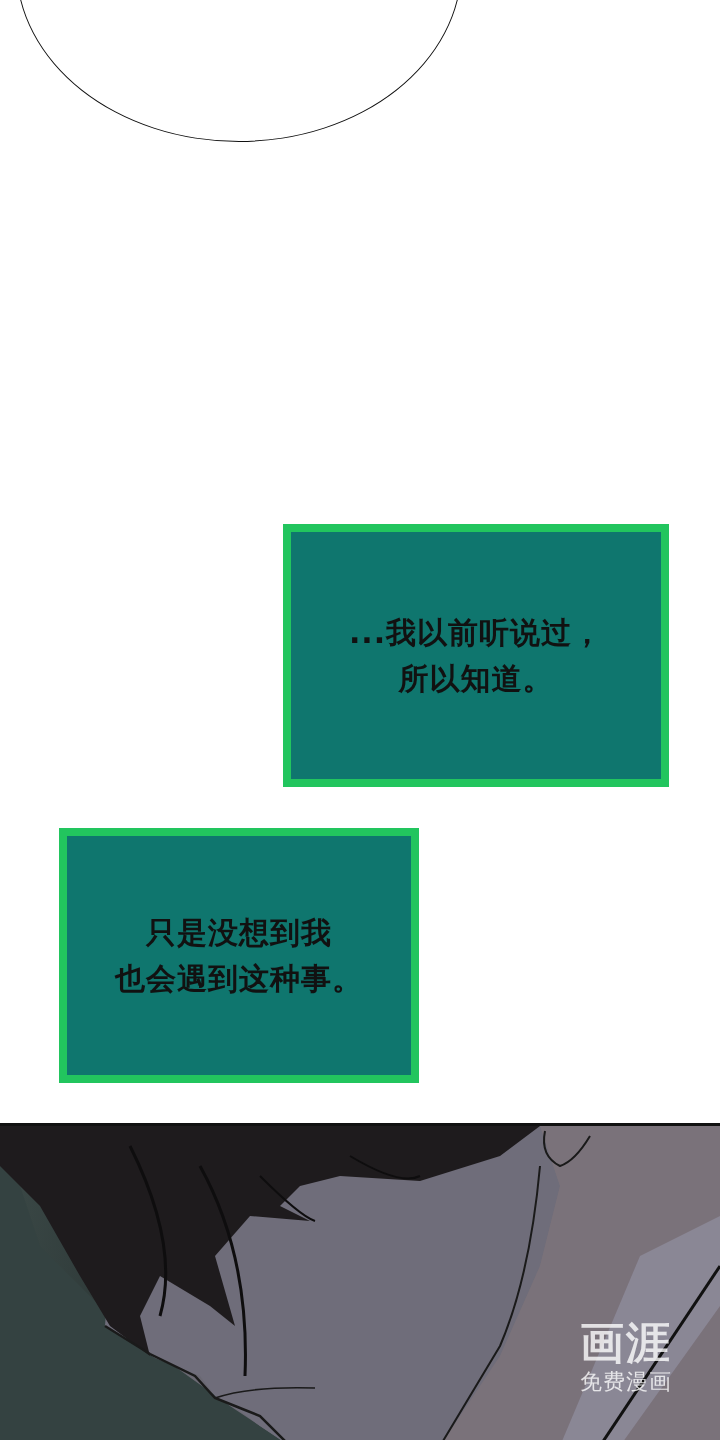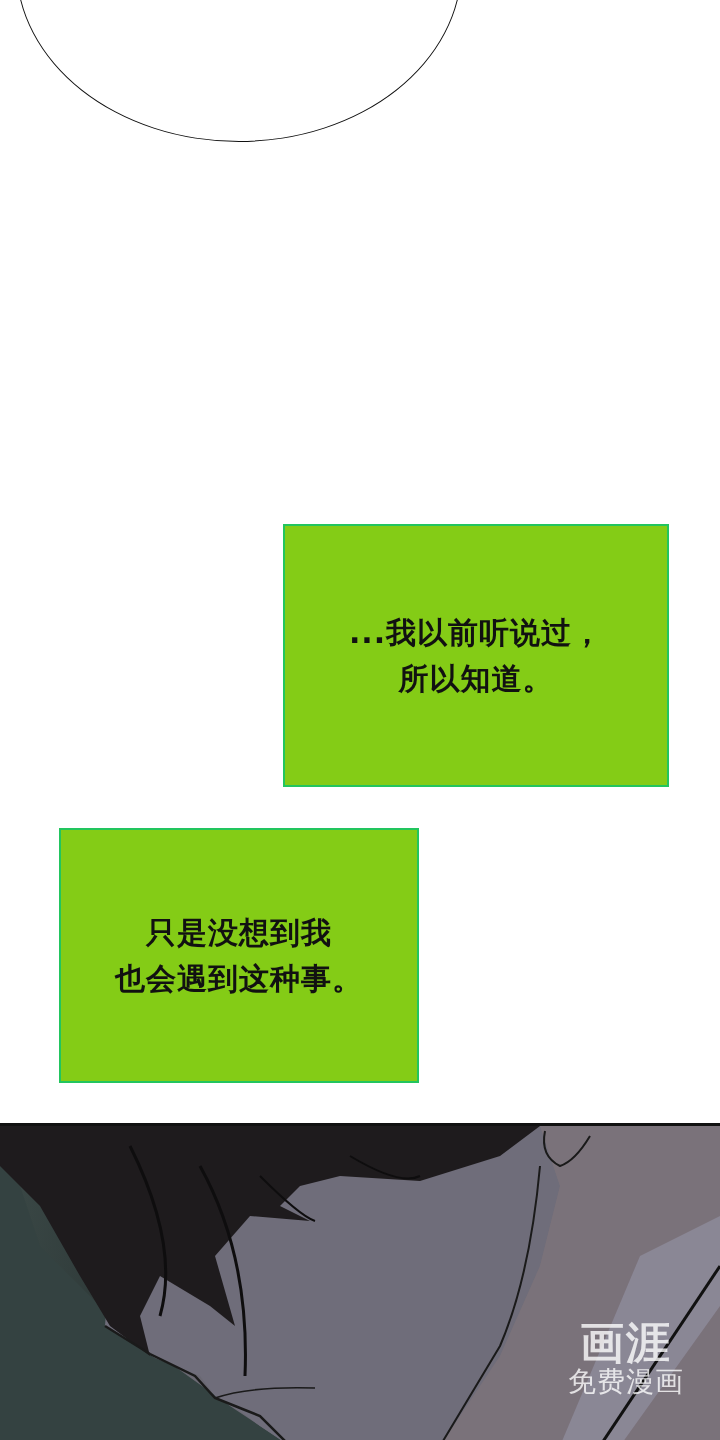--- a/index.html
+++ b/index.html
@@ -11,41 +11,41 @@
   .bubble {
     position: absolute; left: 16px; top: -210px; width: 446px; height: 352px;
     border: 1.5px solid #111; border-radius: 50%; background: #fff;
     box-sizing: border-box;
   }
   .bubble-text {
     position: absolute; left: 0; right: 0; top: 188px; text-align: center;
     font-size: 30px; font-weight: bold; color: #111; letter-spacing: 2px;
   }
   .caption {
-    position: absolute; background: #84cc16; border: 2px solid #22c55e;
+    position: absolute; background: #0f766e; border: 8px solid #22c55e;
     box-sizing: border-box; display: flex; align-items: center; justify-content: center;
   }
   .caption-text {
     text-align: center; font-size: 30px; line-height: 46px; color: #111;
     font-weight: bold; white-space: pre-line; letter-spacing: 1px;
   }
   #cap1 { left: 283px; top: 524px; width: 386px; height: 263px; }
   #cap2 { left: 59px; top: 828px; width: 360px; height: 255px; }
   .panel {
     position: absolute; left: 0; top: 1123px; width: 720px; height: 317px;
     border-top: 3px solid #111; box-sizing: border-box; overflow: hidden;
     background: linear-gradient(100deg, #3c4a48 0%, #2f3a39 18%, #6a6872 30%, #6e6c78 55%, #77707a 75%, #8a8593 100%);
   }
   .panel svg { position: absolute; left: 0; top: 0; }
   .watermark {
     position: absolute; left: 566px; top: 1318px; width: 120px; text-align: center;
     color: rgba(255,255,255,0.78);
   }
   .wm-logo { font-size: 44px; font-weight: bold; letter-spacing: 2px; line-height: 50px; }
-  .wm-sub { font-size: 28px; line-height: 28px; letter-spacing: 1px; }
+  .wm-sub { font-size: 22px; line-height: 28px; letter-spacing: 1px; }
 </style>
 </head>
 <body>
 
 <div class="bubble">
   <div class="bubble-text" style="color:#111; clip-path: inset(0 0 0 0);"></div>
 </div>
 
 <div class="caption" id="cap1">
   <div class="caption-text">...我以前听说过，

